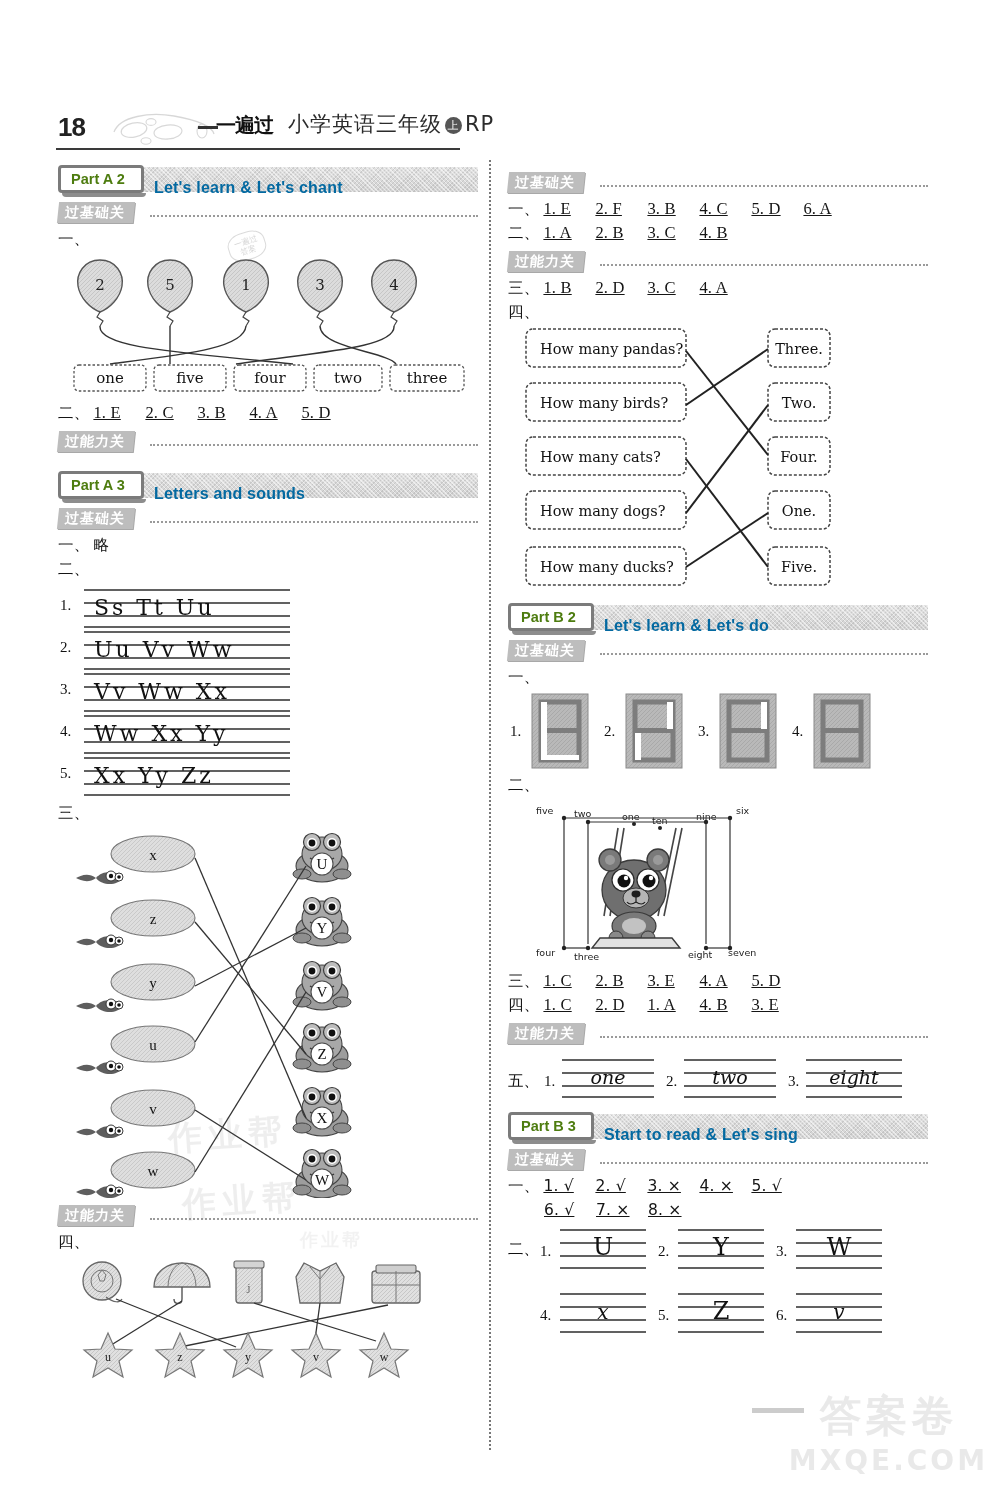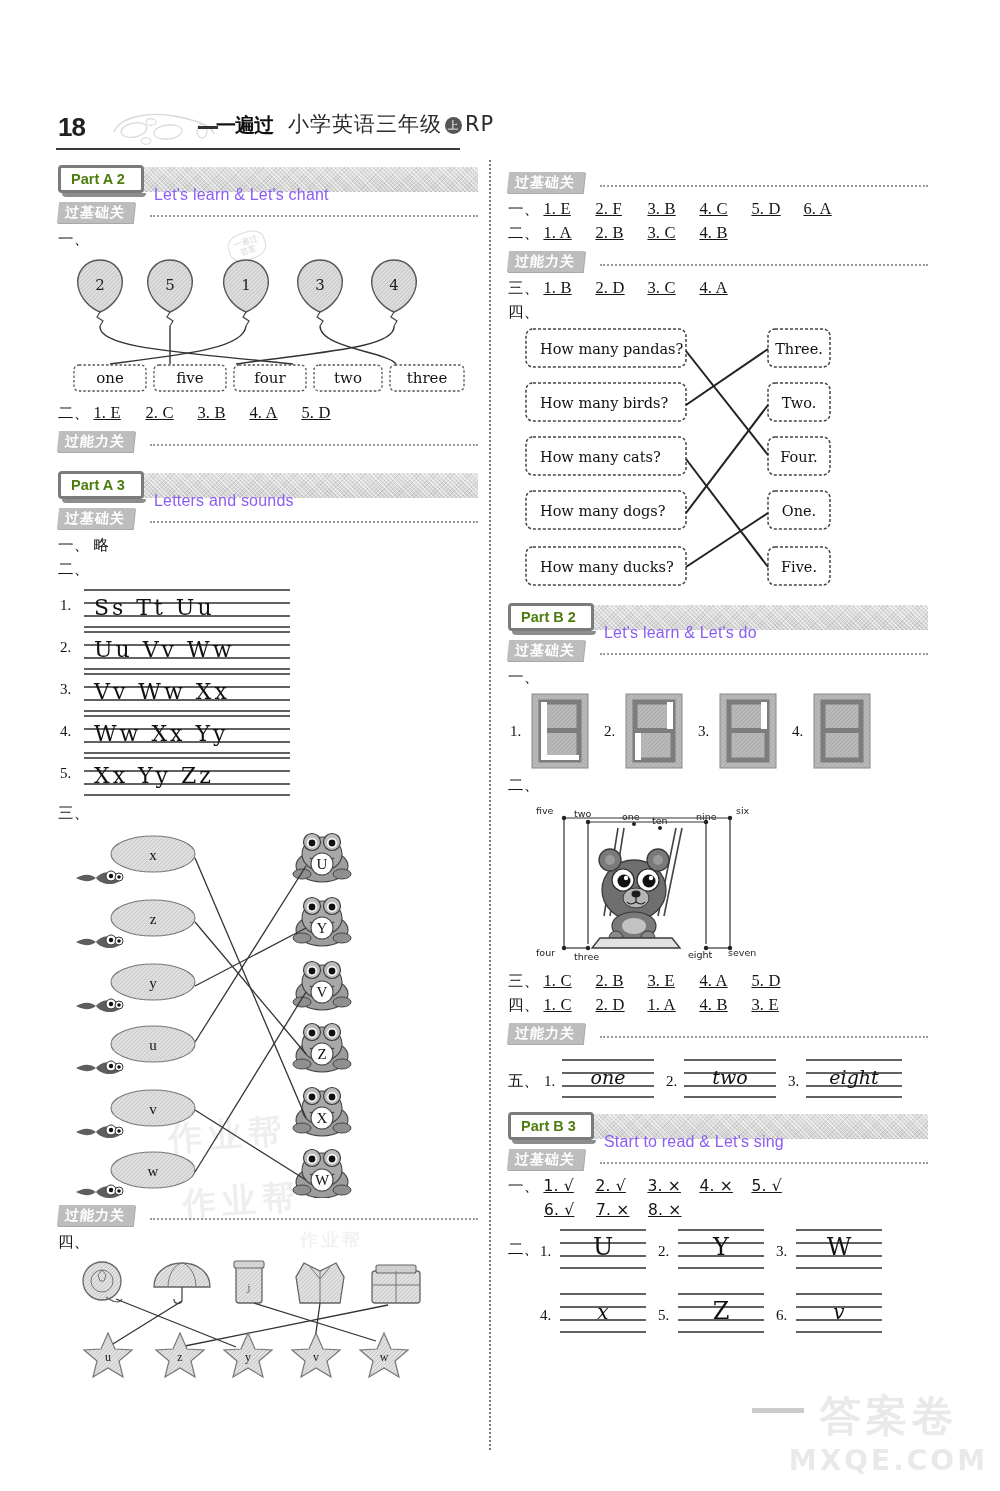--- a/index.html
+++ b/index.html
@@ -35,23 +35,23 @@
   .part{position:relative;height:30px;margin:0 0 6px 0;}
   .part .tab{position:absolute;left:0;top:0;height:28px;min-width:86px;padding:0 10px;
              box-sizing:border-box;border:3px solid #7b7b7b;border-radius:4px;background:#fff;
              font-family:"Liberation Sans",sans-serif;font-weight:700;font-size:14.5px;
              line-height:23px;color:#4d7c0f;z-index:3;white-space:nowrap;}
   .part .band{position:absolute;left:78px;top:2px;right:0;height:25px;
               background:linear-gradient(#e2e2e2,#d2d2d2);}
   .part .band:after{content:"";position:absolute;left:0;top:0;right:0;bottom:0;
       background-image:repeating-linear-gradient(45deg,rgba(255,255,255,.55) 0 1px,transparent 1px 3px),
                        repeating-linear-gradient(-45deg,rgba(140,140,140,.25) 0 1px,transparent 1px 3px);}
-  .part .ptitle{position:absolute;left:96px;top:21px;z-index:4;
-                font-family:"Liberation Sans",sans-serif;font-weight:400;font-size:16px;
-                color:#8b5cf6;white-space:nowrap;letter-spacing:.2px;}
+  .part .ptitle{position:absolute;left:96px;top:14px;z-index:4;
+                font-family:"Liberation Sans",sans-serif;font-weight:700;font-size:16px;
+                color:#0369a1;white-space:nowrap;letter-spacing:.2px;}
   .part .shadow{position:absolute;left:4px;top:28px;width:84px;height:4px;background:#8d8d8d;
                 border-radius:0 0 4px 4px;}
 
   
   .gate{position:relative;height:24px;margin:7px 0 3px 0;}
   .gate .lbl{position:absolute;left:0;top:0;height:21px;padding:0 9px 0 7px;
              background:#bdbdbd;color:#fff;font-family:"DejaVu Sans",sans-serif;
              font-weight:700;font-size:14px;line-height:21px;
              transform:skewX(-6deg);box-shadow:1px 1px 0 #a8a8a8;letter-spacing:1px;}
   .gate .dots{position:absolute;left:92px;right:0;top:13px;height:0;

